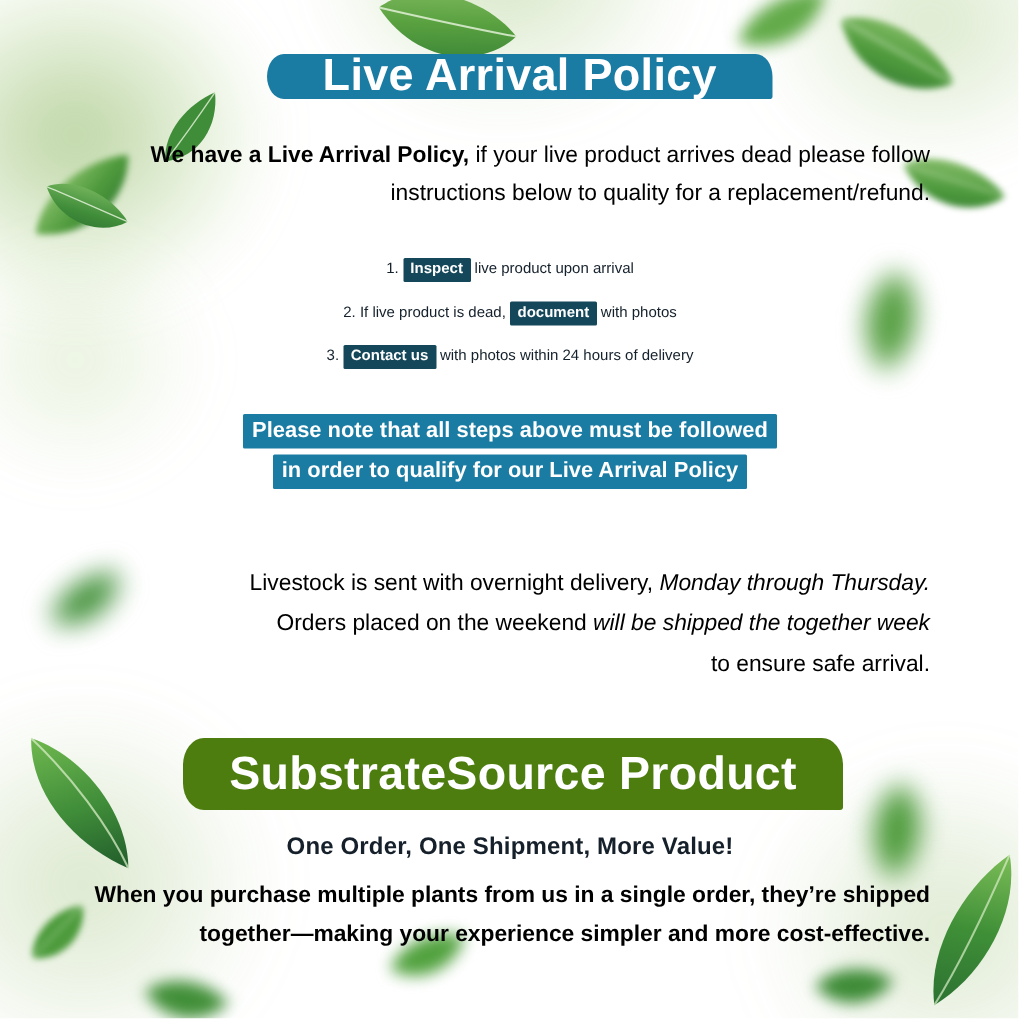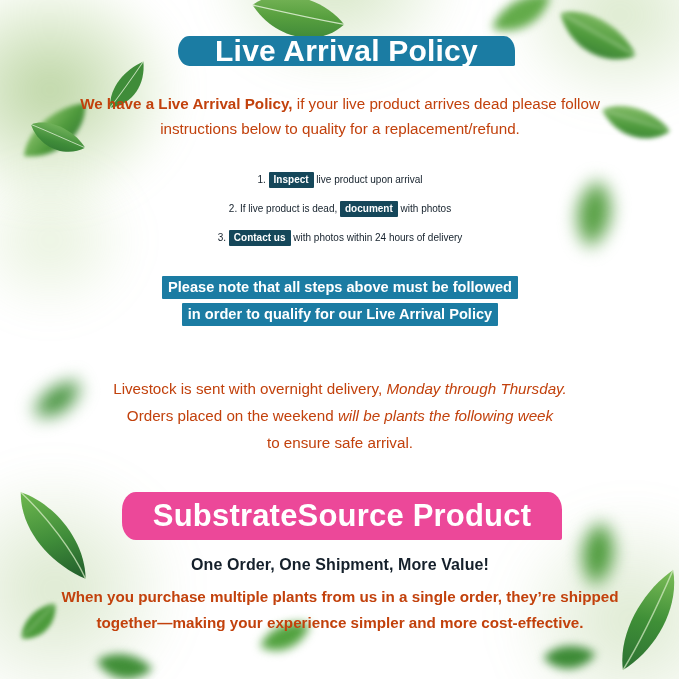--- a/index.html
+++ b/index.html
@@ -100,32 +100,32 @@
     background: #1b7ca3;
     border-radius: 12px 12px 12px 12px / 16px 16px 16px 16px;
     border-bottom-right-radius: 2px;
     font-size: 30px;
   }
   .banner-2 {
     left: 122px;
     top: 492px;
     width: 440px;
     height: 48px;
-    background: #ec4899;
+    background: #4d7c0f;
     border-radius: 14px 14px 14px 14px / 18px 18px 18px 18px;
     border-bottom-right-radius: 2px;
     font-size: 31px;
   }
 
   .para {
     position: absolute;
-    text-align: center;
+    text-align: right;
     font-size: 15.2px;
     line-height: 25px;
-    color: #c2410c;
+    color: #000000;
   }
   .para b { font-weight: bold; }
   .para i { font-style: italic; }
 
   .intro { left: 60px; top: 91px; width: 560px; }
 
   .steps {
     position: absolute;
     left: 60px;
     top: 165px;
@@ -375,21 +375,21 @@
       <div class="note-line">
         <span class="hl-mid">Please note that all steps above must be followed</span>
       </div>
       <div class="note-line">
         <span class="hl-mid">in order to qualify for our Live Arrival Policy</span>
       </div>
     </div>
 
     <div class="para ship">
       <span>Livestock is sent with overnight delivery, </span><i>Monday through Thursday.</i><br>
-      <span>Orders placed on the weekend </span><i>will be plants the following week</i><br>
+      <span>Orders placed on the weekend </span><i>will be shipped the together week</i><br>
       <span>to ensure safe arrival.</span>
     </div>
 
     <div class="banner banner-2">
       <span>SubstrateSource Product</span>
     </div>
 
     <div class="tagline">One Order, One Shipment, More Value!</div>
 
     <div class="para outro">

